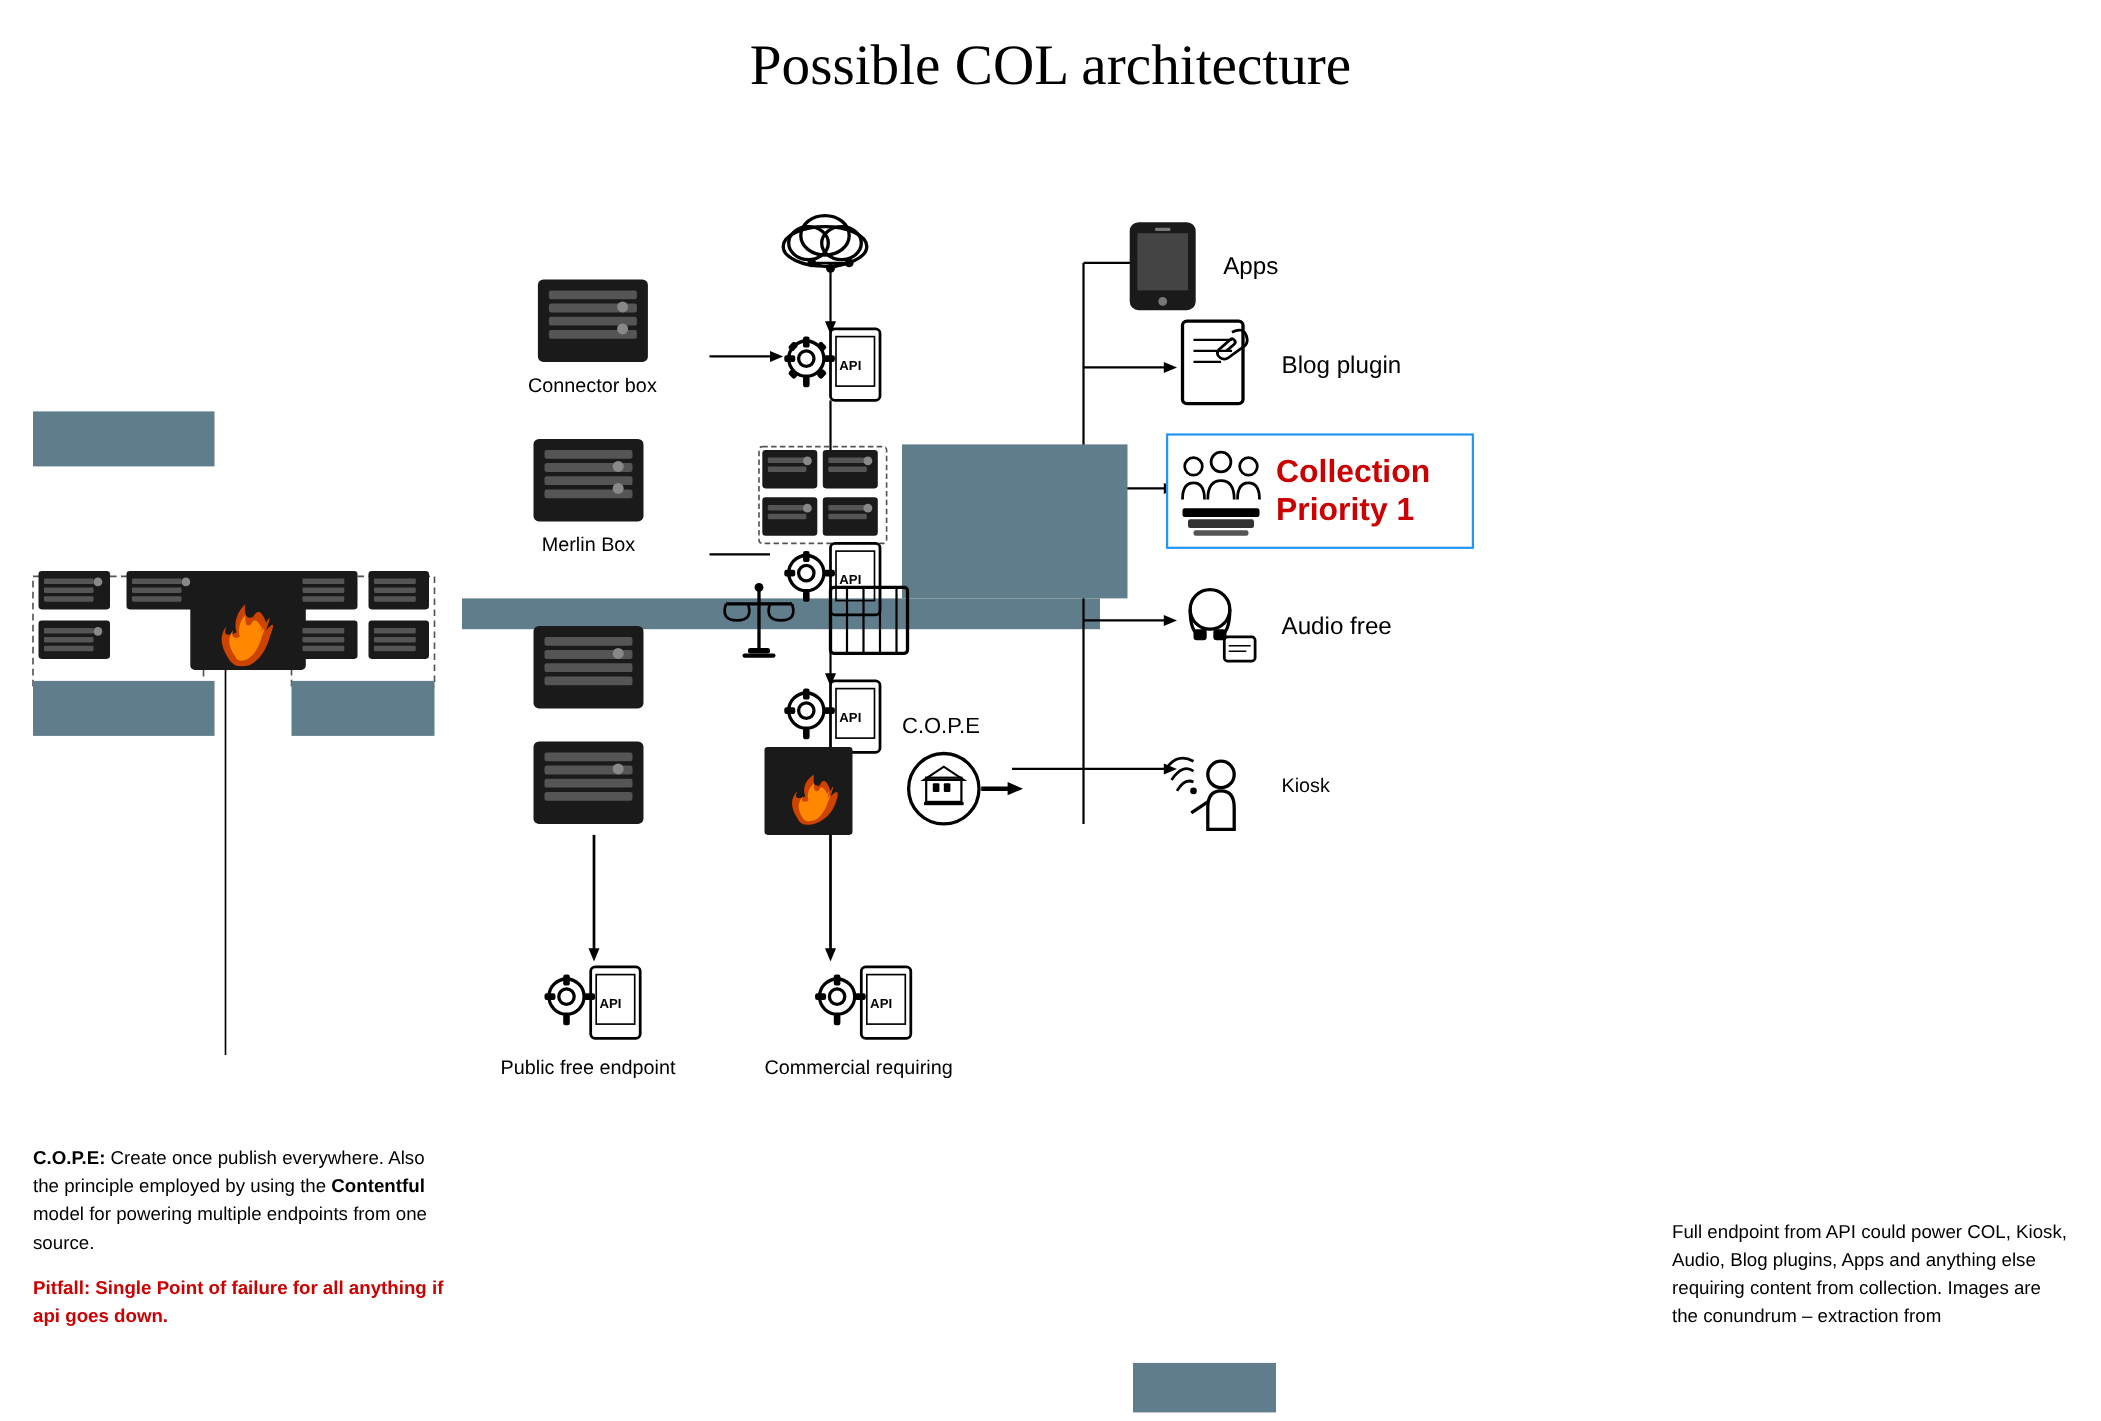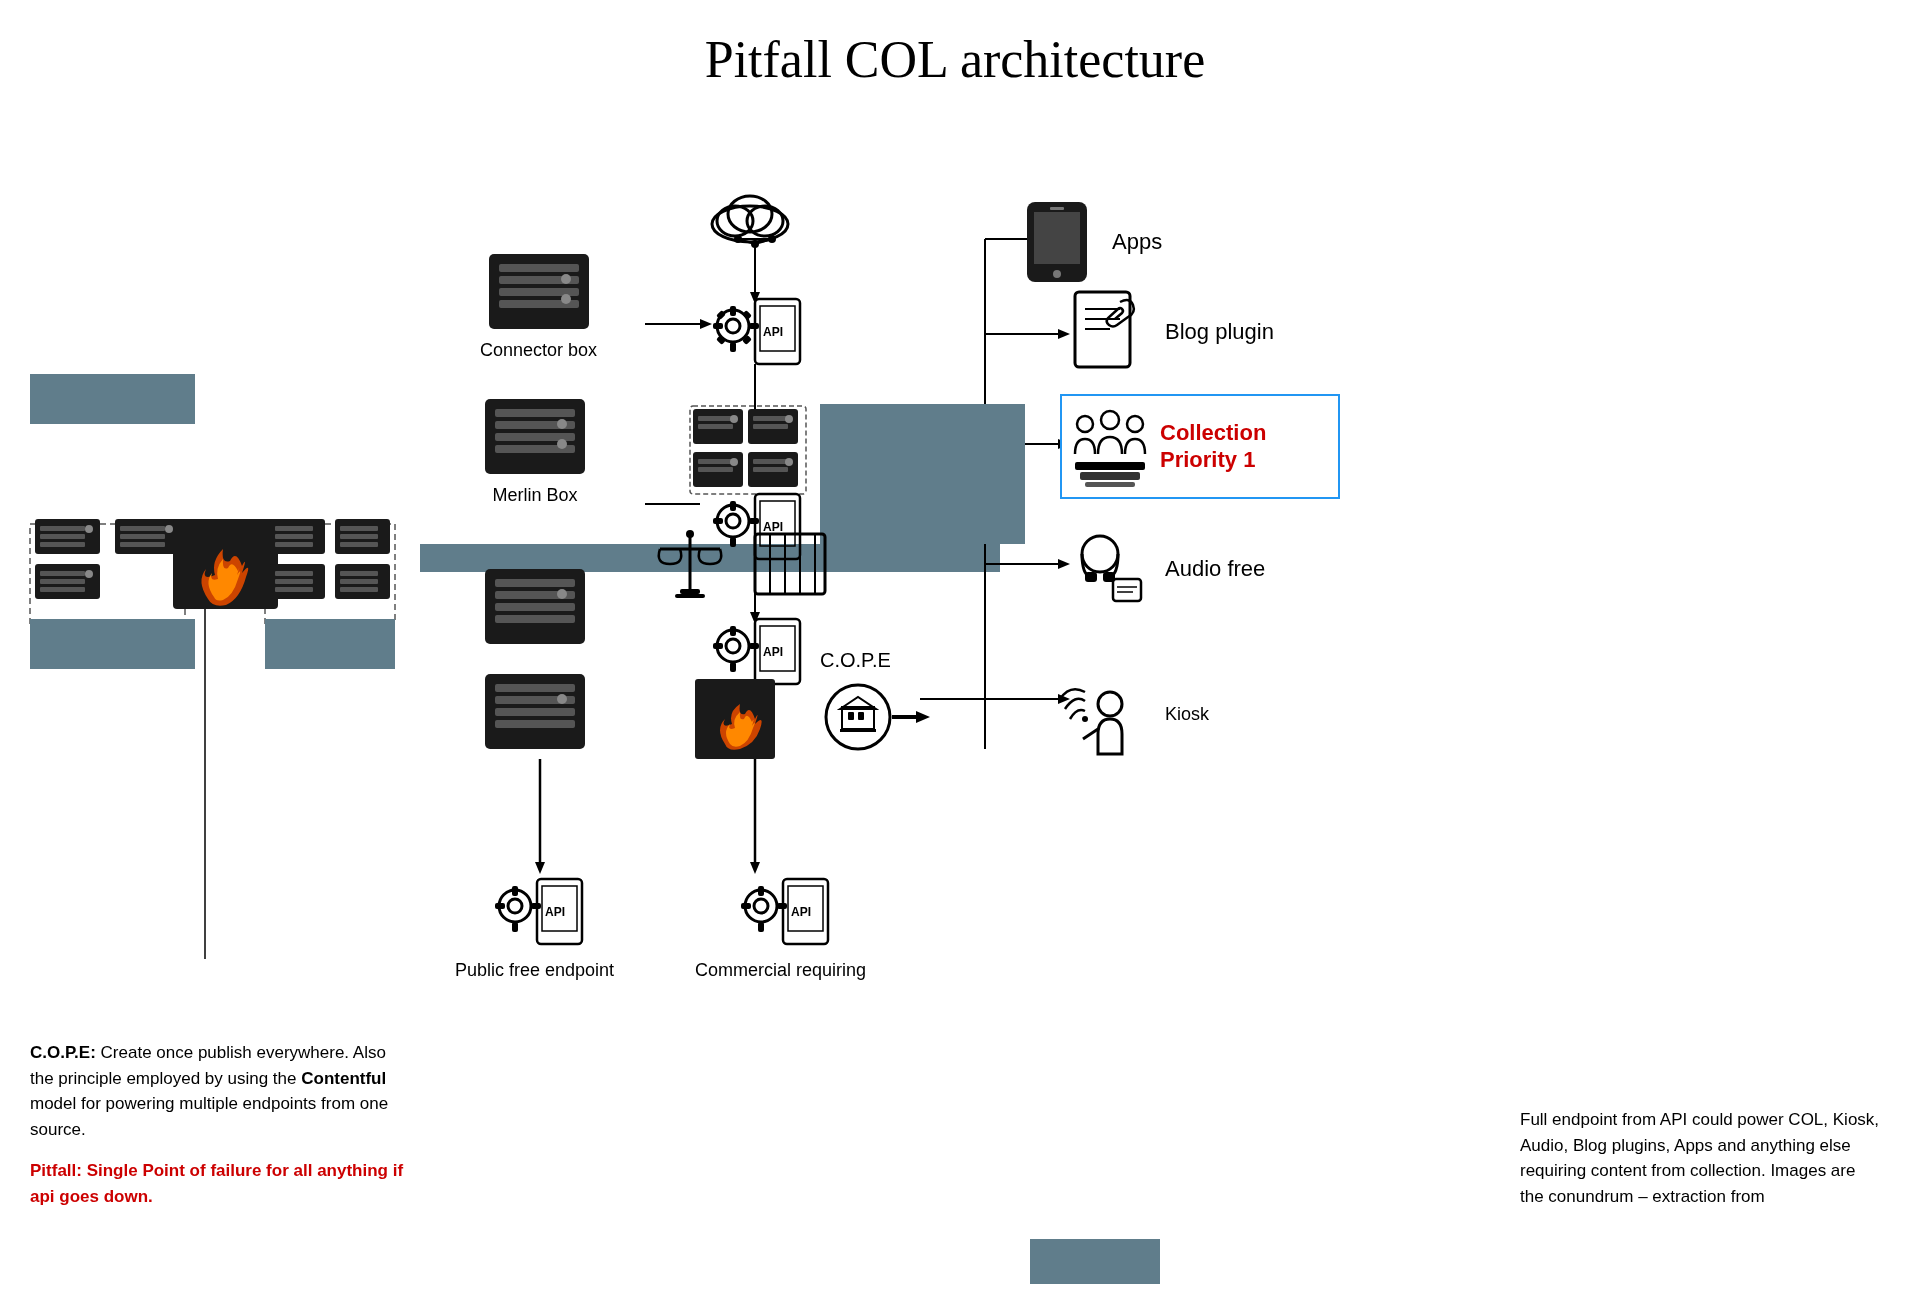--- a/index.html
+++ b/index.html
@@ -64,21 +64,21 @@
       padding: 8px;
       display: flex;
       align-items: center;
       gap: 10px;
       background: #fff;
     }
 
     .collection-priority-text {
       color: #cc0000;
       font-weight: bold;
-      font-size: 22px;
+      font-size: 29px;
       line-height: 1.2;
     }
 
     
     .bottom-left-text {
       position: absolute;
       bottom: 80px;
       left: 30px;
       width: 380px;
       font-size: 17px;
@@ -100,21 +100,21 @@
       font-weight: bold;
       font-size: 17px;
       margin-top: 16px;
     }
 
     .bold { font-weight: bold; }
   </style>
 </head>
 <body>
 
-<div class="page-title">Pitfall COL architecture</div>
+<div class="page-title">Possible COL architecture</div>
 
 <div class="diagram-area">
 
   <svg class="lines-svg" xmlns="http://www.w3.org/2000/svg">
 
     <rect x="420" y="435" width="580" height="28" fill="#607D8B"></rect>
 
     <line x1="645" y1="215" x2="700" y2="215" stroke="#000" stroke-width="2"></line>
     <polygon points="700,210 712,215 700,220" fill="#000"></polygon>
 

